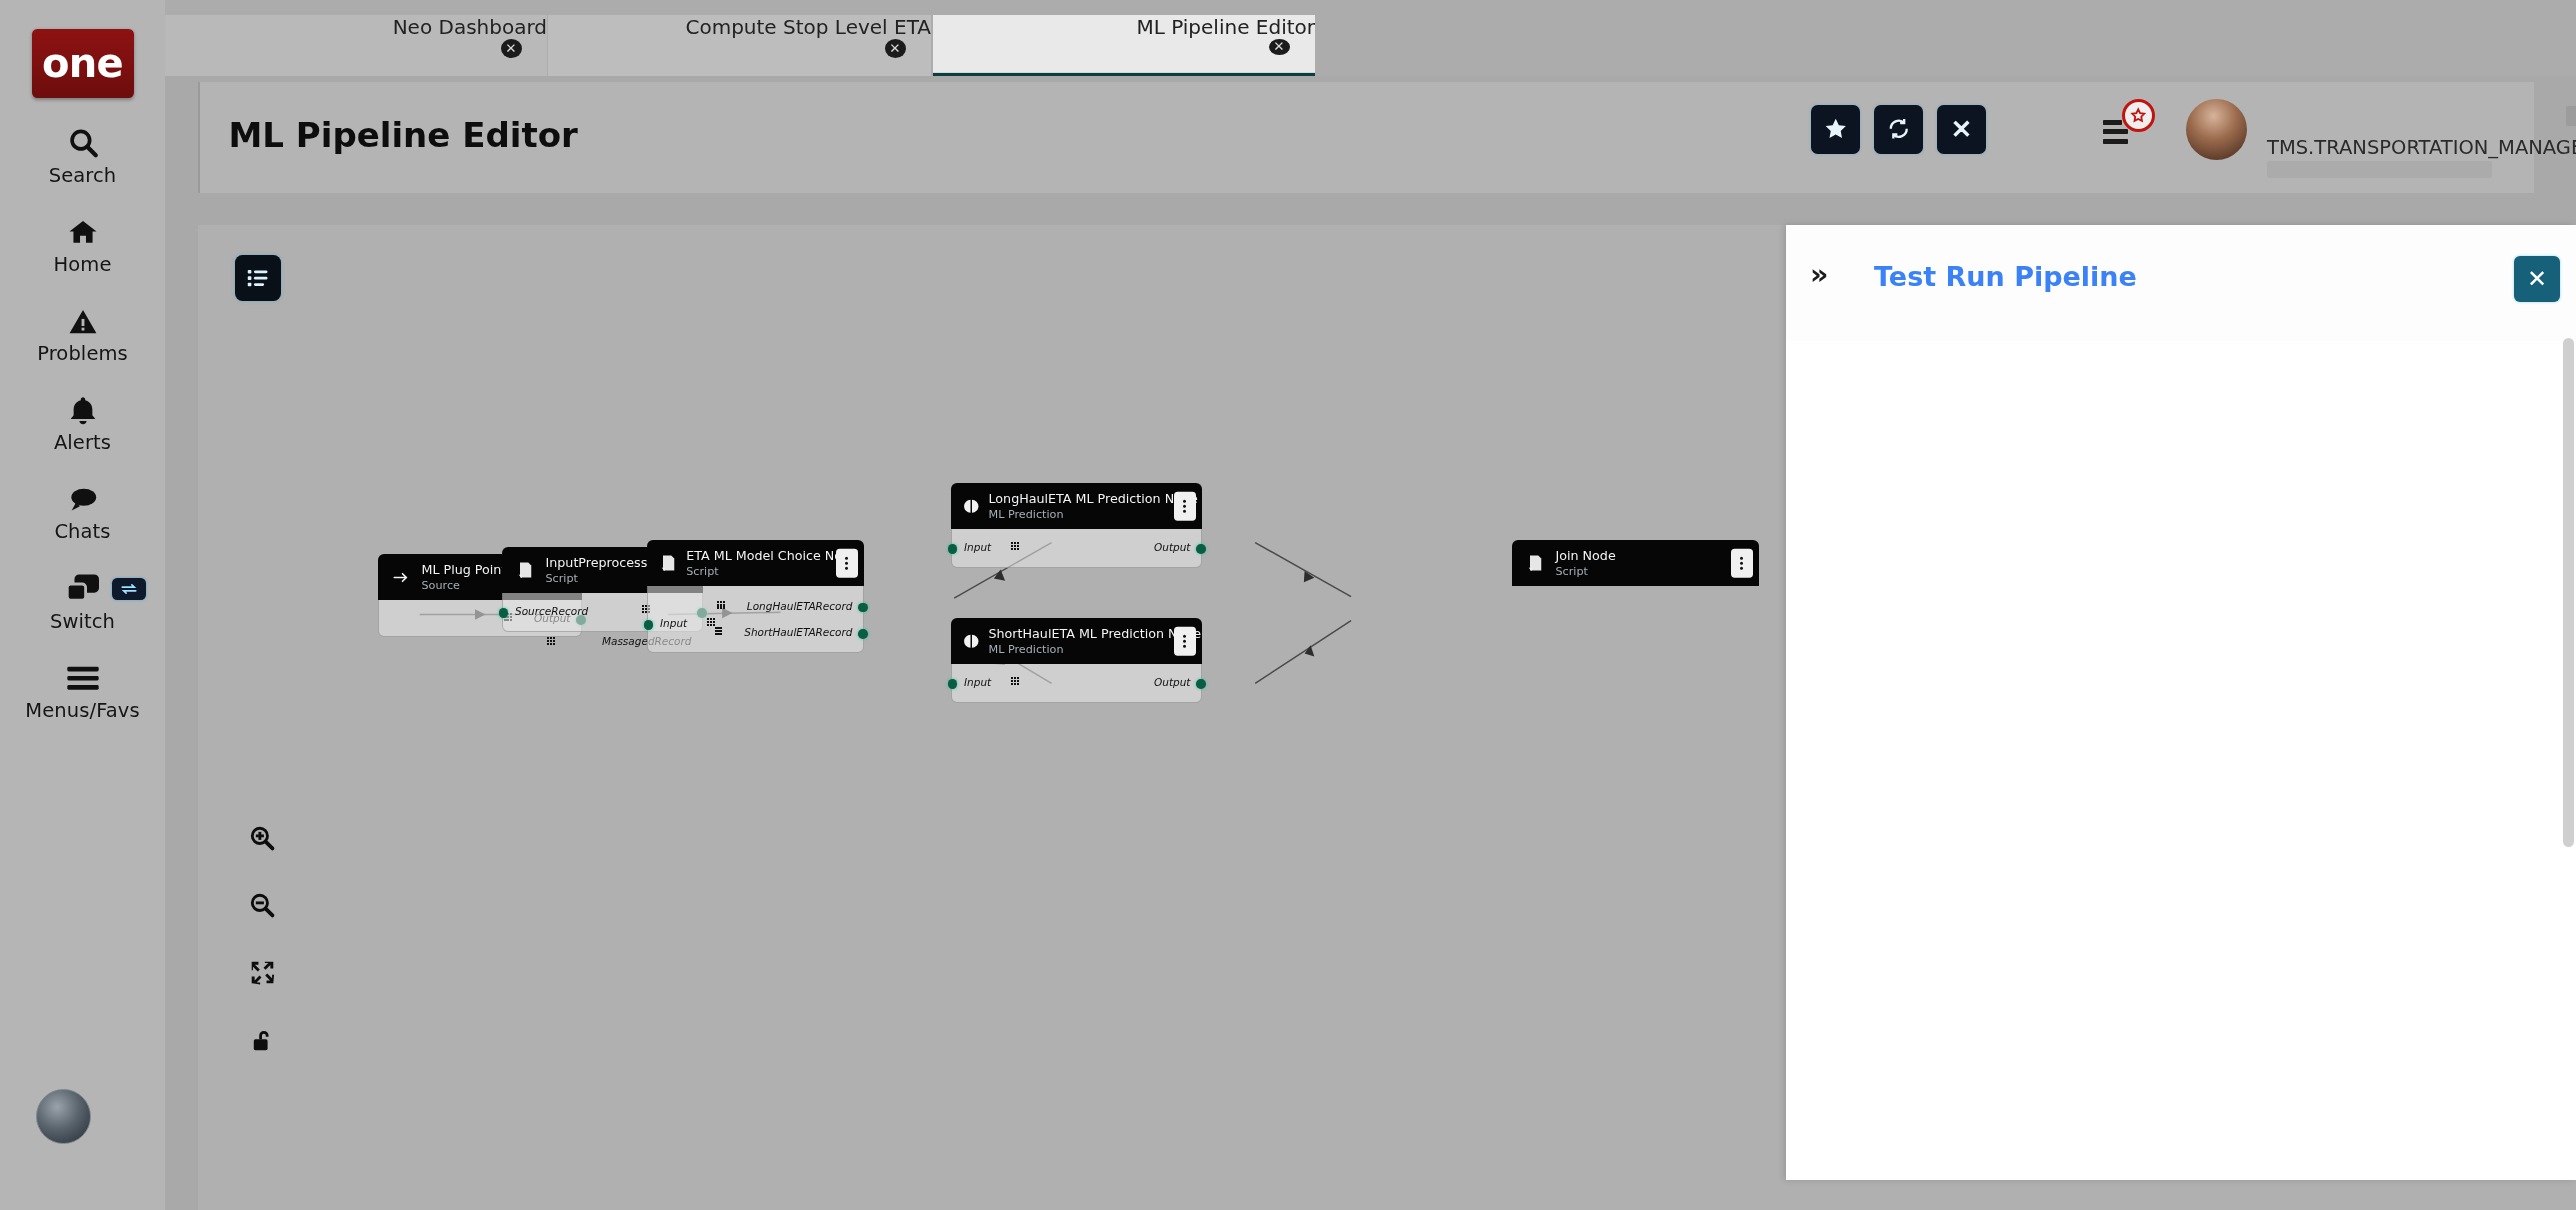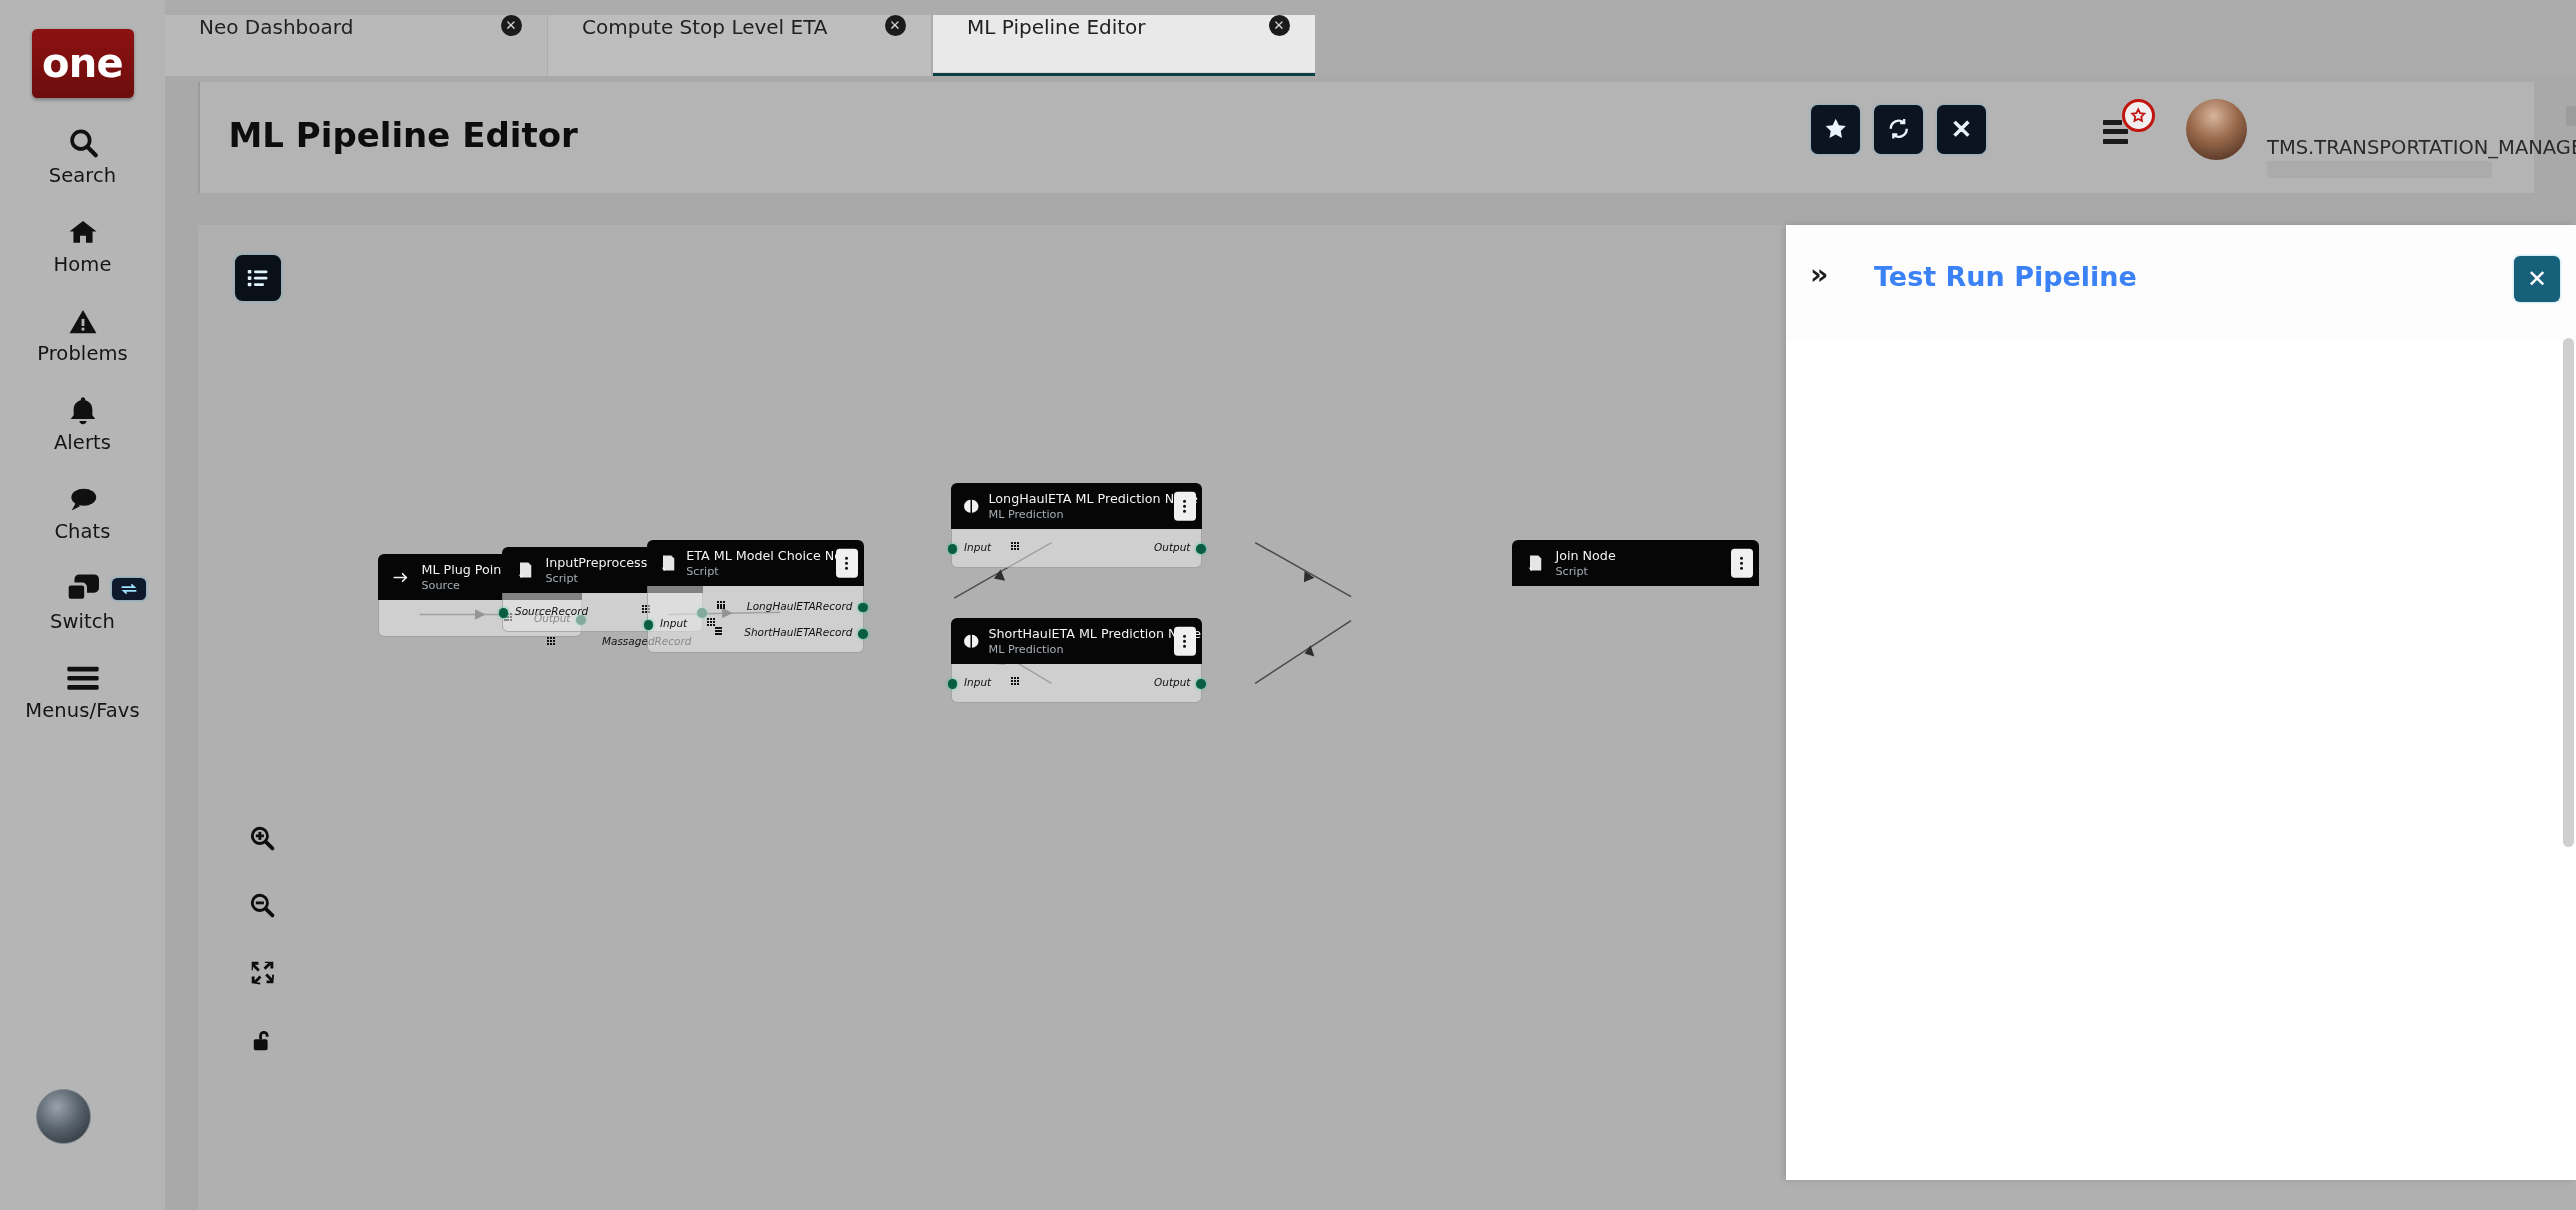--- a/index.html
+++ b/index.html
@@ -60,23 +60,24 @@
   }
 
   
   #tabbar {
     position: absolute; left: 165px; top: 0;
     width: 2411px; height: 76px;
     background: #acacac;
   }
   .tab {
     position: absolute; top: 15px; height: 61px;
-    display: flex; align-items: flex-start;
-    padding: 0 0 0 34px;
+    display: flex; align-items: flex-end;
+    padding: 0 0 18px 34px;
     cursor: pointer;
+    flex-direction: column;
   }
   .tab .tab-label {
     font-size: 20px; color: #222; white-space: nowrap;
     font-family: "DejaVu Sans", sans-serif;
   }
   .tab .tab-close {
     margin-left: auto; margin-right: 25.5px;
     width: 21px; height: 21px; border-radius: 50%;
     background: #1b1b1b; color:#d8d8d8;
     display:flex; align-items:center; justify-content:center;

